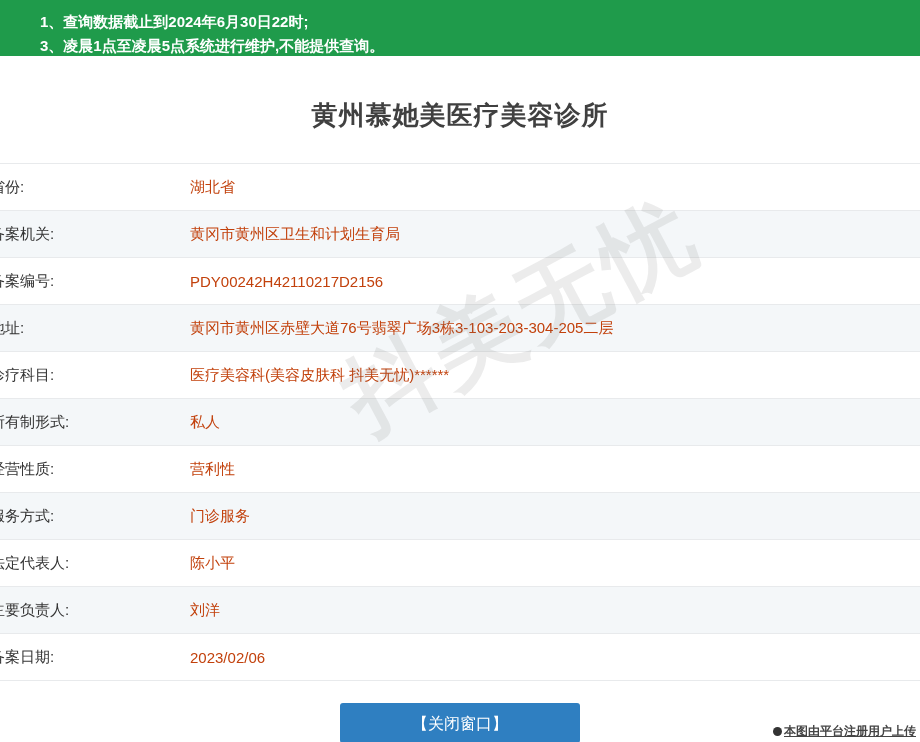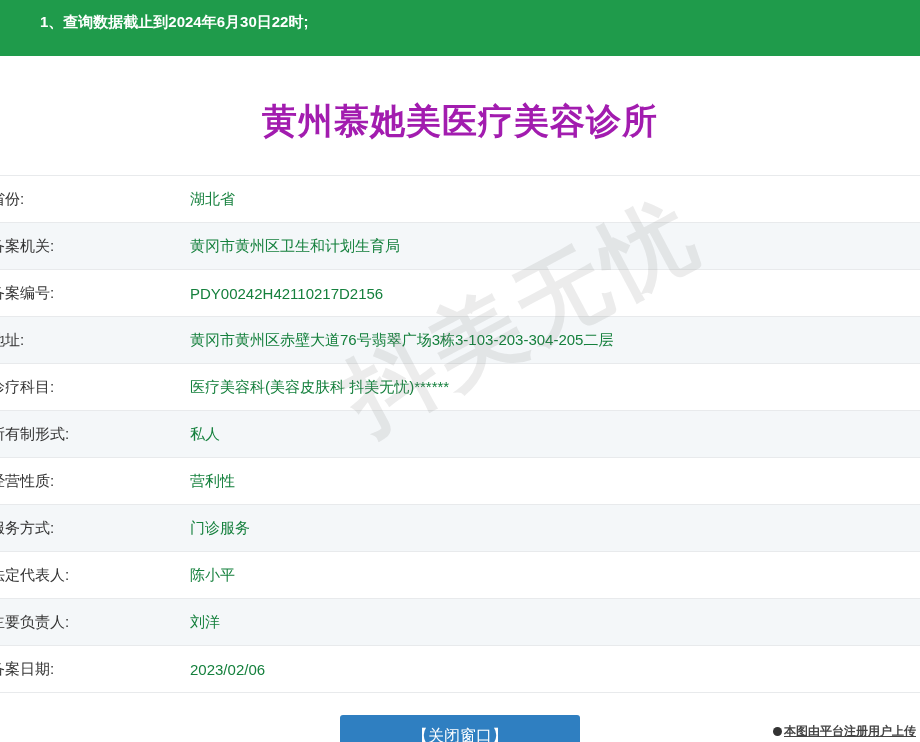--- a/index.html
+++ b/index.html
@@ -31,23 +31,23 @@
     font-weight: bold;
   }
 
   
   .title-wrap {
     text-align: center;
     padding-top: 42px;
     padding-bottom: 30px;
   }
   .page-title {
-    font-size: 35px;
-    font-weight: bold;
-    color: #a21caf;
+    font-size: 26px;
+    font-weight: bold;
+    color: #404040;
     letter-spacing: 1px;
   }
 
   
   .table {
     width: 100%;
     border-collapse: collapse;
     table-layout: fixed;
   }
   .table tr {
@@ -65,21 +65,21 @@
     padding: 0;
   }
   .table td.label {
     width: 190px;
     padding-left: 0px;
     text-indent: -10px;
     color: #333;
   }
   .table td.value {
     padding-left: 0px;
-    color: #15803d;
+    color: #c2410c;
   }
 
   
   .footer {
     padding-top: 22px;
     text-align: center;
   }
   .close-btn {
     display: inline-block;
     width: 240px;
@@ -125,20 +125,21 @@
     background: #333;
     margin-right: 2px;
     vertical-align: -1px;
   }
 </style>
 </head>
 <body>
 
 <div class="notice">
   <div class="notice-line">1、查询数据截止到2024年6月30日22时;</div>
+  <div class="notice-line">3、凌晨1点至凌晨5点系统进行维护,不能提供查询。</div>
 </div>
 
 <div class="title-wrap">
   <div class="page-title">黄州慕她美医疗美容诊所</div>
 </div>
 
 <table class="table">
   <tbody>
     <tr>
       <td class="label">省份:</td>

